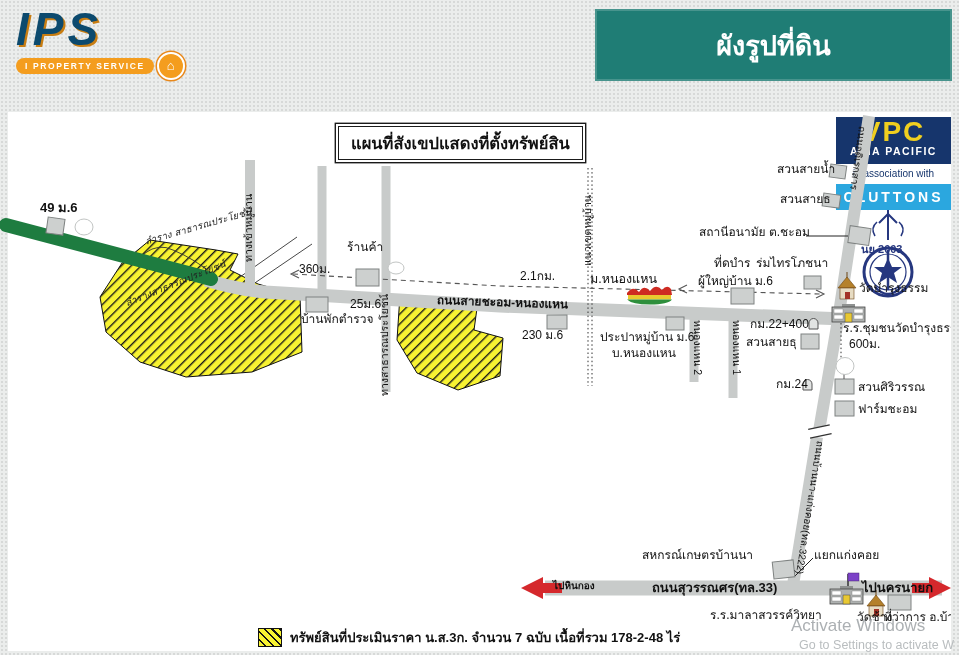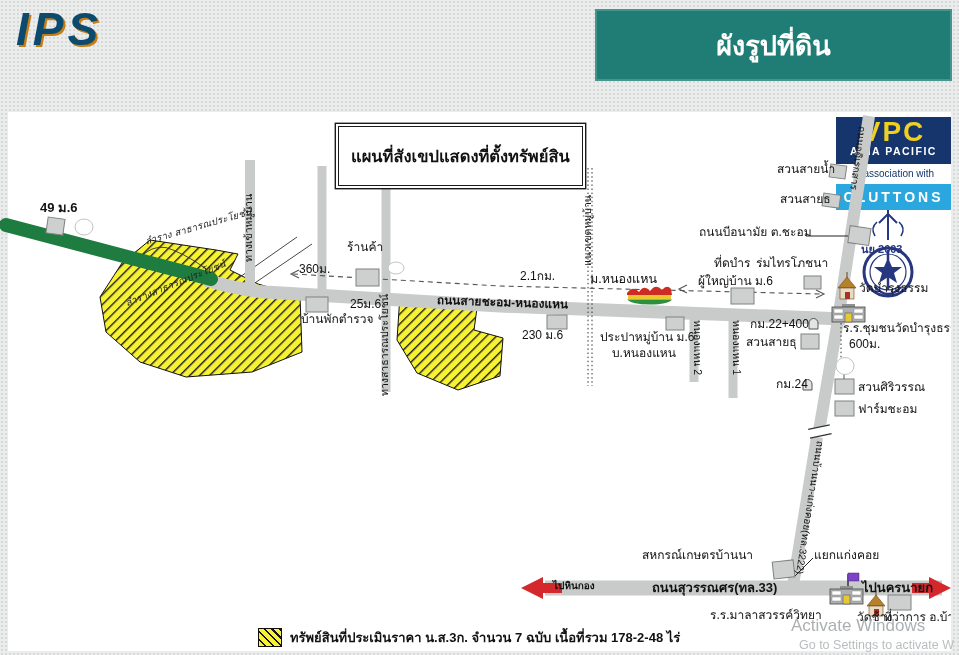--- a/index.html
+++ b/index.html
@@ -13,21 +13,21 @@
   .panel{position:absolute;left:8px;top:112px;width:943px;height:539px;background:#fff;z-index:1}
   
   .ips{position:absolute;left:16px;top:6px;z-index:2}
   .ips-word{font-size:46px;line-height:46px;font-weight:800;font-style:italic;letter-spacing:4px;color:#0c4a6e;text-shadow:2px 2px 0 #C87D12}
   .ips-row{display:flex;align-items:center;margin-top:0px}
   .ips-bar{background:#F49D1E;color:#fff;font-size:8.5px;font-weight:700;letter-spacing:1.6px;padding:3px 9px;border-radius:9px;white-space:nowrap}
   .ips-badge{width:24px;height:24px;border-radius:50%;background:#F49D1E;border:2px solid #fff;box-shadow:0 0 0 1.5px #E8891C;color:#fff;text-align:center;line-height:23px;font-size:13px;margin-left:3px}
   .banner{position:absolute;left:595px;top:9px;width:357px;height:72px;background:#1F7D75;display:flex;align-items:center;justify-content:center;z-index:2;box-shadow:inset 0 0 0 2px rgba(255,255,255,.18)}
   .banner span{color:#fff;font-size:27px;font-weight:600}
   
-  .map-title{position:absolute;left:338px;top:126px;z-index:5;background:#fff;padding:16px 12px;
+  .map-title{position:absolute;left:338px;top:126px;z-index:5;background:#fff;padding:3px 12px;
     border:1.5px solid #1a1a1a;box-shadow:0 0 0 2px #fff,0 0 0 3.4px #1a1a1a;
     font-weight:700;font-size:16.5px;white-space:nowrap}
   .vpc{position:absolute;left:836px;top:117px;width:115px;z-index:2;text-align:center}
   .vpc-top{background:#16356C;height:46px;color:#fff;padding-top:1px;position:relative}
   .vpc-word{font-size:28px;line-height:27px;font-weight:800;color:#F0CF1F;letter-spacing:2px}
   .vpc-varrow{position:absolute;left:25px;top:1px;width:0;height:0;border-left:5px solid transparent;border-right:5px solid transparent;border-bottom:10px solid #D5282C}
   .vpc-sub{font-size:10.5px;letter-spacing:1.5px;font-weight:700}
   .vpc-mid{height:20px;background:#fff;color:#16356C;font-size:10px;line-height:20px}
   .vpc-bot{height:26px;background:#2BA7DF;color:#fff;font-weight:700;font-size:14px;letter-spacing:3px;line-height:26px}
   
@@ -43,20 +43,24 @@
   .wm1{position:absolute;left:791px;top:616px;z-index:6;font-size:17px;color:#ACB0B3}
   .wm2{position:absolute;left:799px;top:638px;z-index:6;font-size:12.5px;color:#B9BDBF;white-space:nowrap}
 </style>
 </head>
 <body>
 
 <div class="panel"></div>
 
 <div class="ips">
   <div class="ips-word">IPS</div>
+  <div class="ips-row">
+    <div class="ips-bar">I PROPERTY SERVICE</div>
+    <div class="ips-badge">⌂</div>
+  </div>
 </div>
 
 <div class="banner">
   <span>ผังรูปที่ดิน</span>
 </div>
 
 <div class="map-title">แผนที่สังเขปแสดงที่ตั้งทรัพย์สิน</div>
 
 <div class="vpc">
   <div class="vpc-top">
@@ -224,21 +228,21 @@
     <div class="maplabel" style="left: 347px; top: 241px;">ร้านค้า</div>
     <div class="maplabel" style="left: 350px; top: 255px; margin-top: 43px;">25ม.6</div>
     <div class="maplabel" style="left: 293px; top: 313px; margin-left: 8px;">บ้านพักตำรวจ</div>
     <div class="maplabel" style="left: 520px; top: 270px;">2.1กม.</div>
     <div class="maplabel" style="left: 522px; top: 329px;">230 ม.6</div>
     <div class="maplabel" style="left: 590px; top: 272px; font-size: 12.5px;">ม.หนองแหน</div>
     <div class="maplabel" style="left: 600px; top: 331px;">ประปาหมู่บ้าน ม.6</div>
     <div class="maplabel" style="left: 612px; top: 347px;">บ.หนองแหน</div>
     <div class="maplabel" style="left: 777px; top: 163px;">สวนสายน้ำ</div>
     <div class="maplabel" style="left: 780px; top: 193px;">สวนสายธ</div>
-    <div class="maplabel" style="left: 699px; top: 226px;">ถนนบีอนามัย ต.ชะอม</div>
+    <div class="maplabel" style="left: 699px; top: 226px;">สถานีอนามัย ต.ชะอม</div>
     <div class="maplabel" style="left: 714px; top: 257px;">ที่ดบำร</div>
     <div class="maplabel" style="left: 698px; top: 275px;">ผู้ใหญ่บ้าน ม.6</div>
     <div class="maplabel" style="left: 756px; top: 257px;">ร่มไทรโภชนา</div>
     <div class="maplabel" style="left: 861px; top: 243px; font-size: 11px; font-weight: 700; color: rgb(38, 55, 127);">นย 2003</div>
     <div class="maplabel" style="left: 859px; top: 282px;">วัดบำรุงธรรม</div>
     <div class="maplabel" style="left: 750px; top: 318px;">กม.22+400</div>
     <div class="maplabel" style="left: 746px; top: 336px;">สวนสายธุ</div>
     <div class="maplabel" style="left: 843px; top: 322px;">ร.ร.ชุมชนวัดบำรุงธรรม</div>
     <div class="maplabel" style="left: 849px; top: 338px;">600ม.</div>
     <div class="maplabel" style="left: 776px; top: 378px;">กม.24</div>

